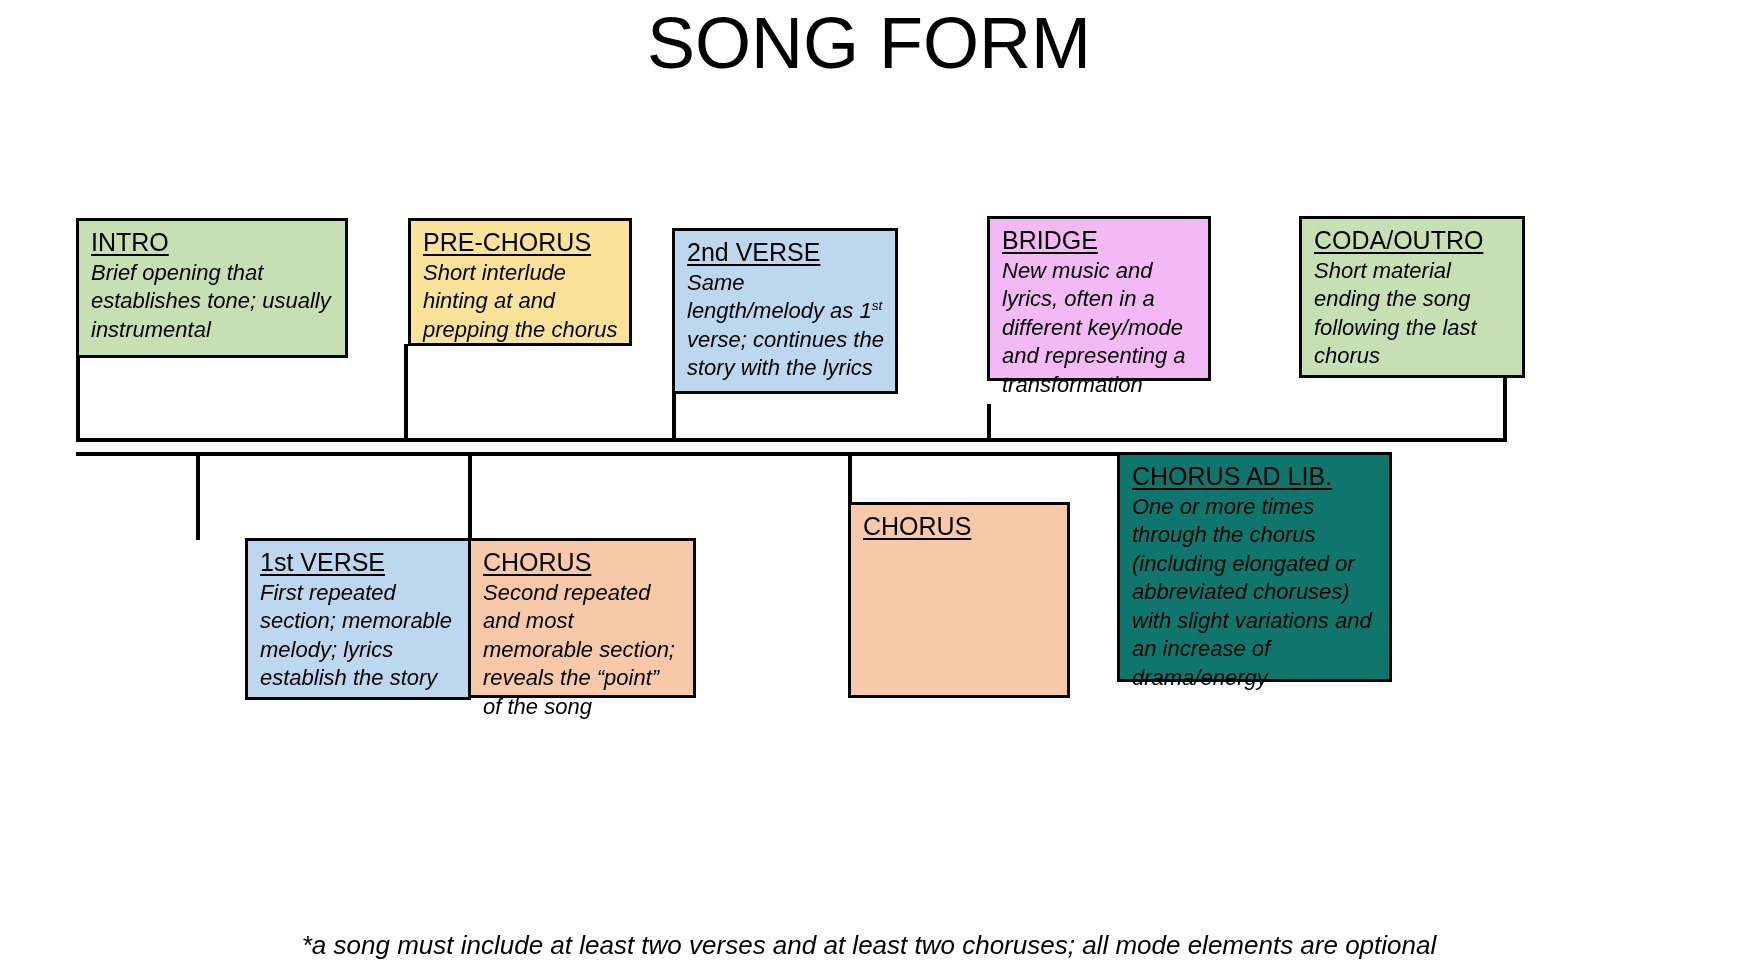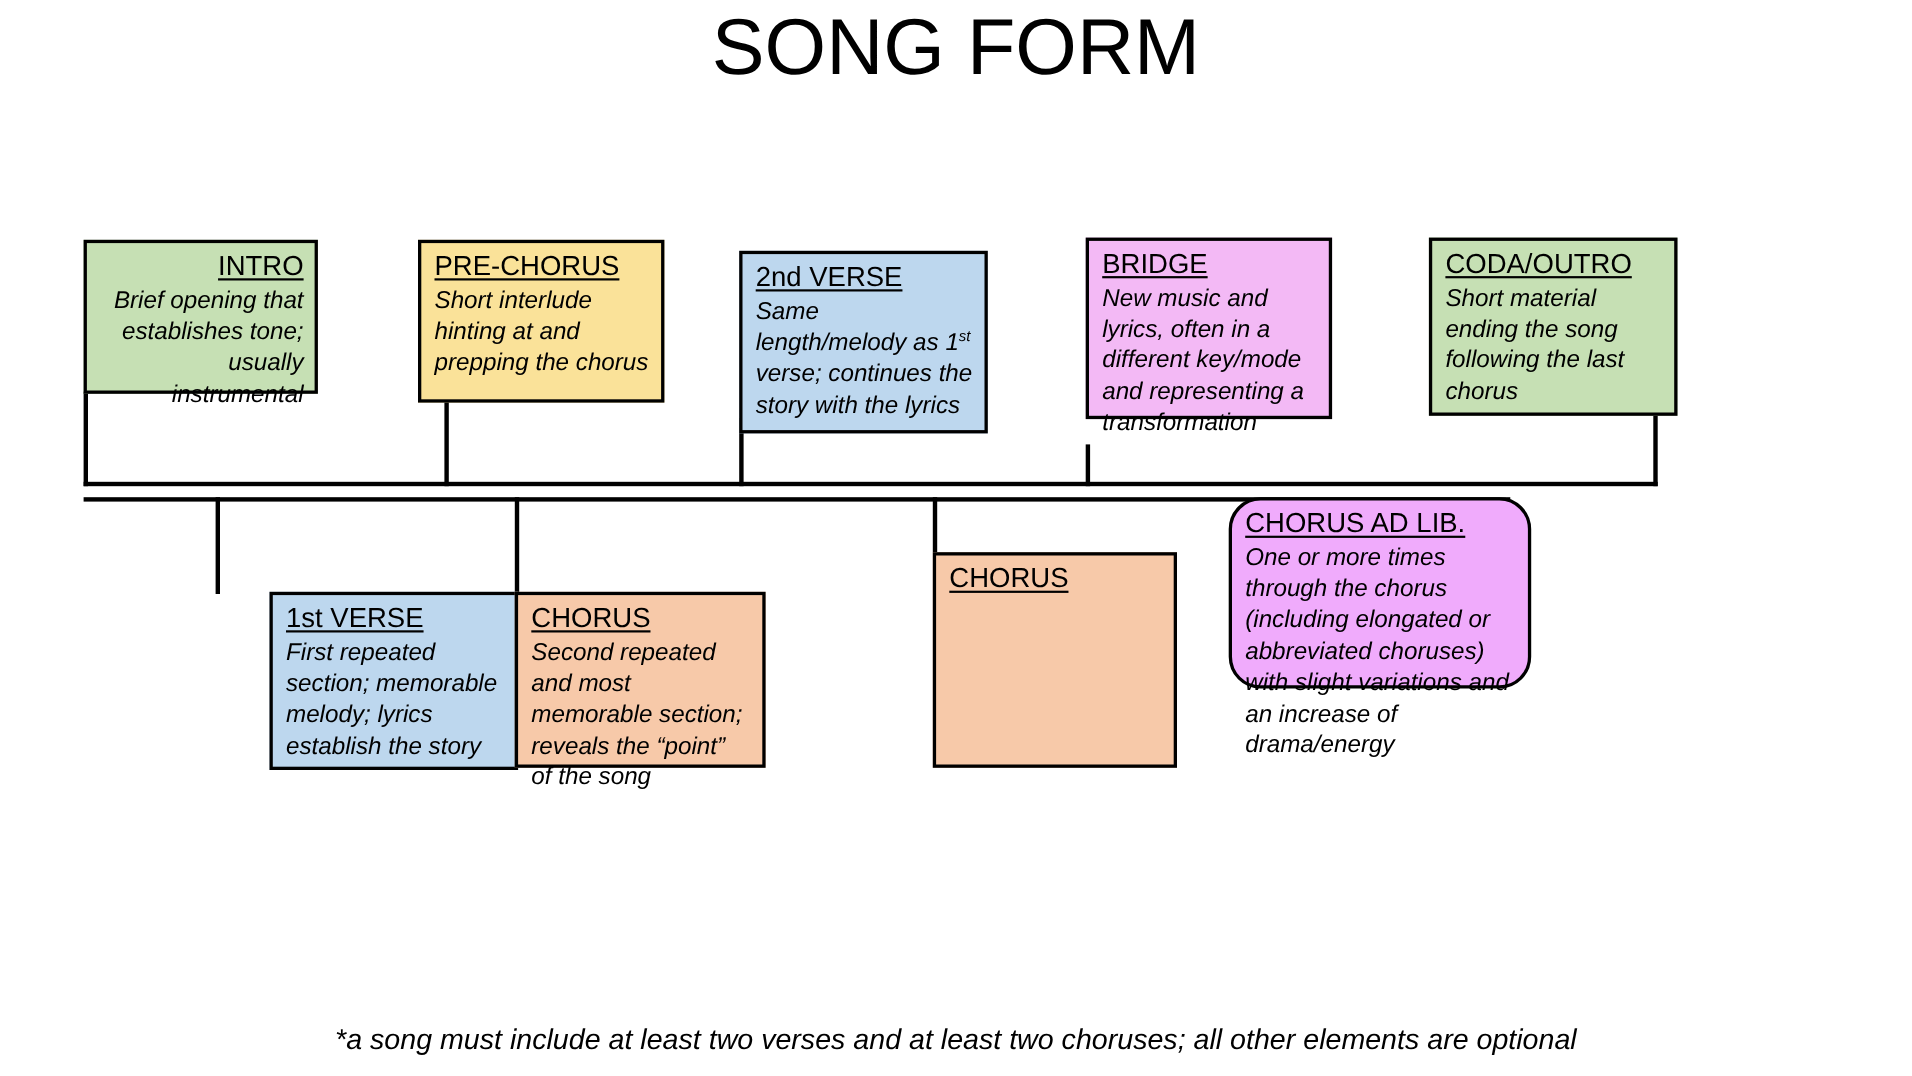--- a/index.html
+++ b/index.html
@@ -57,26 +57,26 @@
 
   <div class="line hline" style="left:76px; top:438px; width:1431px;"></div>
 
   <div class="line hline" style="left:76px; top:452px; width:1297px;"></div>
 
   <div class="line vline" style="left:196px; top:452px; height:88px;"></div>
   <div class="line vline" style="left:468px; top:452px; height:88px;"></div>
   <div class="line vline" style="left:848px; top:452px; height:50px;"></div>
   <div class="line vline" style="left:1117px;top:452px; height:0px;"></div>
 
-  <div class="box" style="left:76px; top:218px; width:213px; height:140px; background:#c6e0b4;text-align:right;">
+  <div class="box" style="left:76px; top:218px; width:272px; height:140px; background:#c6e0b4;">
     <div class="hdr">INTRO</div>
     <div class="body">Brief opening that establishes tone; usually instrumental</div>
   </div>
 
-  <div class="box" style="left:380px; top:218px; width:224px; height:148px; background:#fae299;">
+  <div class="box" style="left:408px; top:218px; width:224px; height:128px; background:#fae299;">
     <div class="hdr">PRE-CHORUS</div>
     <div class="body">Short interlude hinting at and prepping the chorus</div>
   </div>
 
   <div class="box" style="left:672px; top:228px; width:226px; height:166px; background:#bdd7ee;">
     <div class="hdr">2nd VERSE</div>
     <div class="body"><span>Same length/melody as 1</span><sup>st</sup><span> verse; continues the story with the lyrics</span></div>
   </div>
 
   <div class="box" style="left:987px; top:216px; width:224px; height:165px; background:#f3b9f5;">
@@ -96,20 +96,20 @@
 
   <div class="box" style="left:468px; top:538px; width:228px; height:160px; background:#f7c9a9;">
     <div class="hdr">CHORUS</div>
     <div class="body">Second repeated and most memorable section; reveals the “point” of the song</div>
   </div>
 
   <div class="box" style="left:848px; top:502px; width:222px; height:196px; background:#f7c9a9;">
     <div class="hdr">CHORUS</div>
   </div>
 
-  <div class="box" style="left:1117px; top:452px; width:275px; height:174px; background:#f0abfc;border-radius:29px;">
+  <div class="box" style="left:1117px; top:452px; width:275px; height:230px; background:#0f766e;">
     <div class="hdr">CHORUS AD LIB.</div>
     <div class="body">One or more times through the chorus (including elongated or abbreviated choruses) with slight variations and an increase of drama/energy</div>
   </div>
 
-  <div class="footnote">*a song must include at least two verses and at least two choruses; all other elements are optional</div>
+  <div class="footnote">*a song must include at least two verses and at least two choruses; all mode elements are optional</div>
 
 </div>
 
 </body></html>

